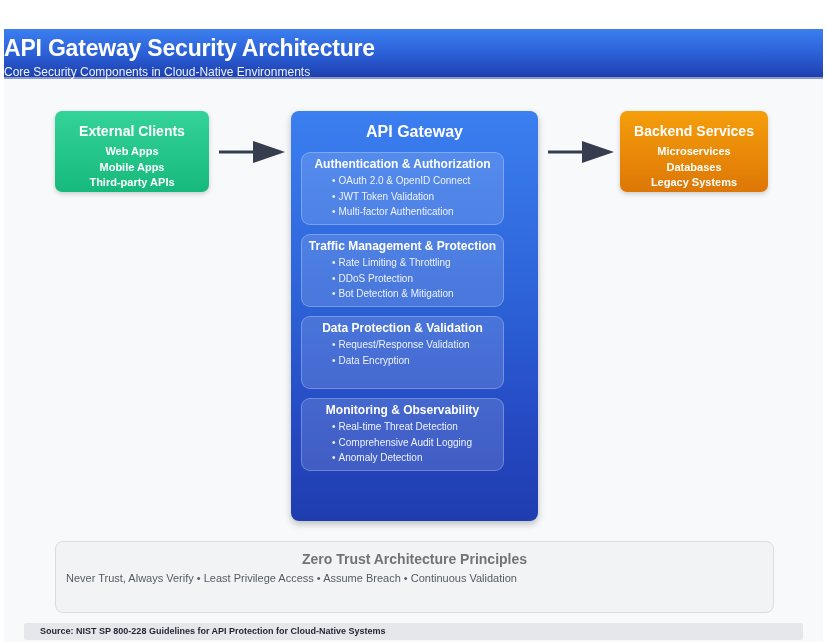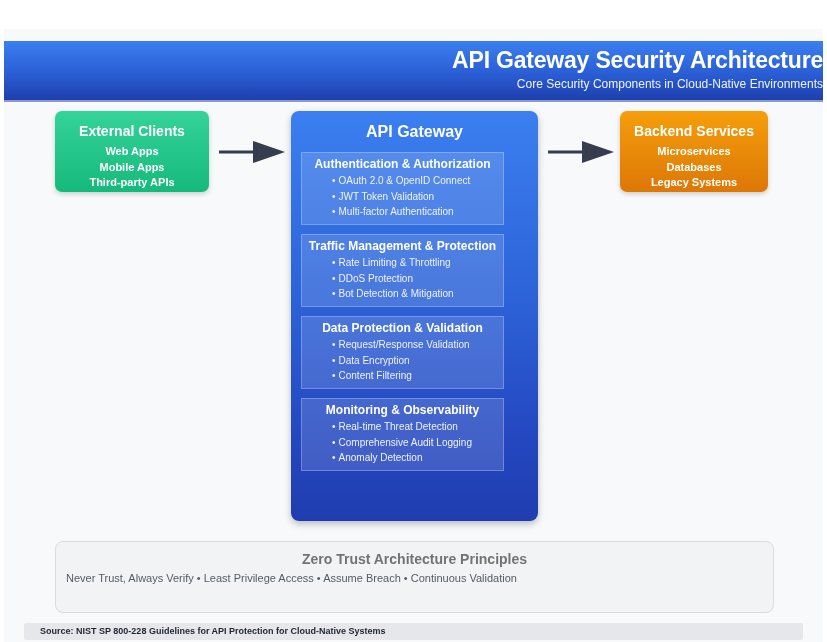--- a/index.html
+++ b/index.html
@@ -8,25 +8,25 @@
       background: #ffffff;
       font-family: "Liberation Sans", sans-serif;
       overflow: hidden;
     }
     .page {
       position: absolute; left: 4px; top: 29px;
       width: 819px; height: 613px;
       background: #f8f9fb;
     }
     .header {
-      position: absolute; left: 0; top: 12px;
-      width: 819px; height: 61px;
+      position: absolute; left: 0; top: 0;
+      width: 819px; height: 50px;
       background: linear-gradient(to bottom, #3b7ff0 0%, #2a5ed4 55%, #1e3fae 100%);
       border-bottom: 2px solid #8a98cc;
-      text-align: right; color: #fff;
+      text-align: left; color: #fff;
     }
     .header .title {
       font-size: 23px; font-weight: bold;
       margin-top: 6px; letter-spacing: -0.2px;
     }
     .header .subtitle {
       font-size: 12px; margin-top: 3px; color: #eef3ff;
     }
 
     .box-side {
@@ -62,21 +62,21 @@
       background: linear-gradient(to bottom, #3b7ff0 0%, #2d63d8 45%, #2447c0 80%, #1f3daf 100%);
       box-shadow: 0 3px 7px rgba(0,0,0,0.25);
       color: #fff;
     }
     .gateway .gw-title {
       text-align: center; font-size: 16px; font-weight: bold;
       margin-top: 12px;
     }
     .section {
       position: absolute; left: 10px; width: 203px; height: 73px;
-      border-radius: 0;
+      border-radius: 9px;
       background: rgba(255,255,255,0.14);
       border: 1px solid rgba(255,255,255,0.25);
     }
     .section .sec-title {
       text-align: center; font-size: 12px; font-weight: bold;
       margin-top: 4px;
     }
     .section .sec-list { margin-top: 2px; padding-left: 6px; }
     .section .sec-item {
       font-size: 10px; line-height: 15.5px; color: #eef2ff; margin-left: 24px;
@@ -148,21 +148,20 @@
         <div class="sec-item"><span class="bullet">•</span><span>DDoS Protection</span></div>
         <div class="sec-item"><span class="bullet">•</span><span>Bot Detection &amp; Mitigation</span></div>
       </div>
     </div>
 
     <div class="section" style="top:205px;">
       <div class="sec-title">Data Protection &amp; Validation</div>
       <div class="sec-list">
         <div class="sec-item"><span class="bullet">•</span><span>Request/Response Validation</span></div>
         <div class="sec-item"><span class="bullet">•</span><span>Data Encryption</span></div>
-        <div class="sec-item"><span class="bullet">•</span><span>Content Filtering</span></div>
       </div>
     </div>
 
     <div class="section" style="top:287px;">
       <div class="sec-title">Monitoring &amp; Observability</div>
       <div class="sec-list">
         <div class="sec-item"><span class="bullet">•</span><span>Real-time Threat Detection</span></div>
         <div class="sec-item"><span class="bullet">•</span><span>Comprehensive Audit Logging</span></div>
         <div class="sec-item"><span class="bullet">•</span><span>Anomaly Detection</span></div>
       </div>

